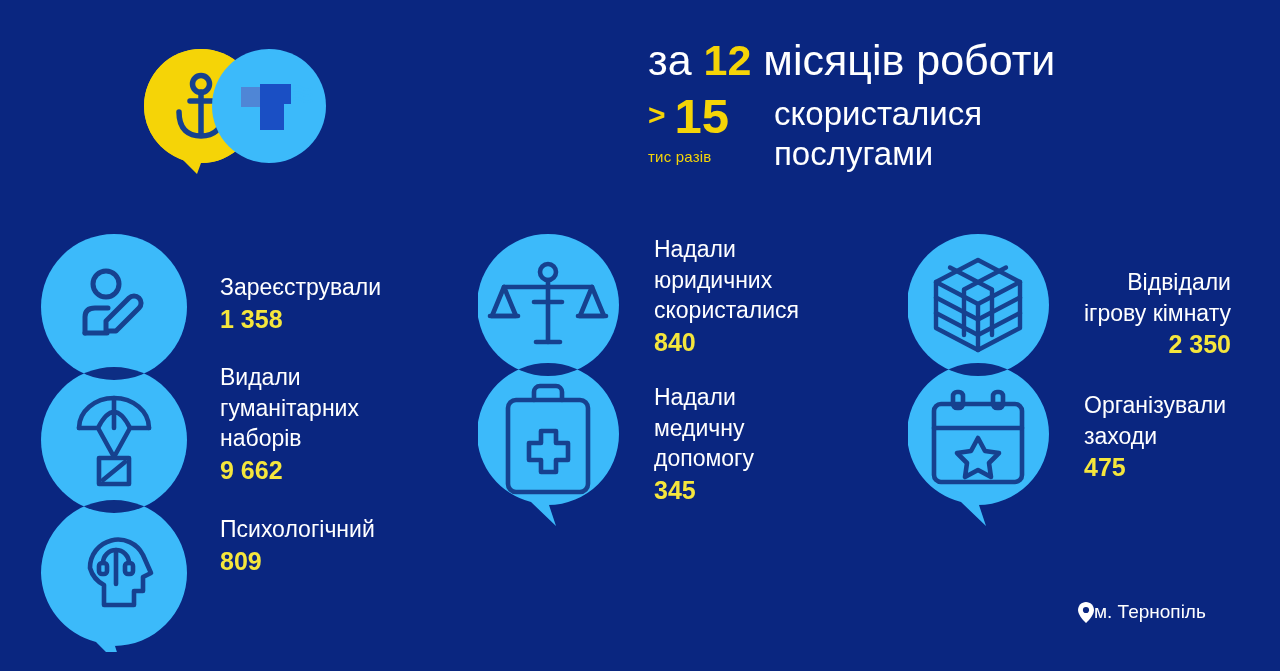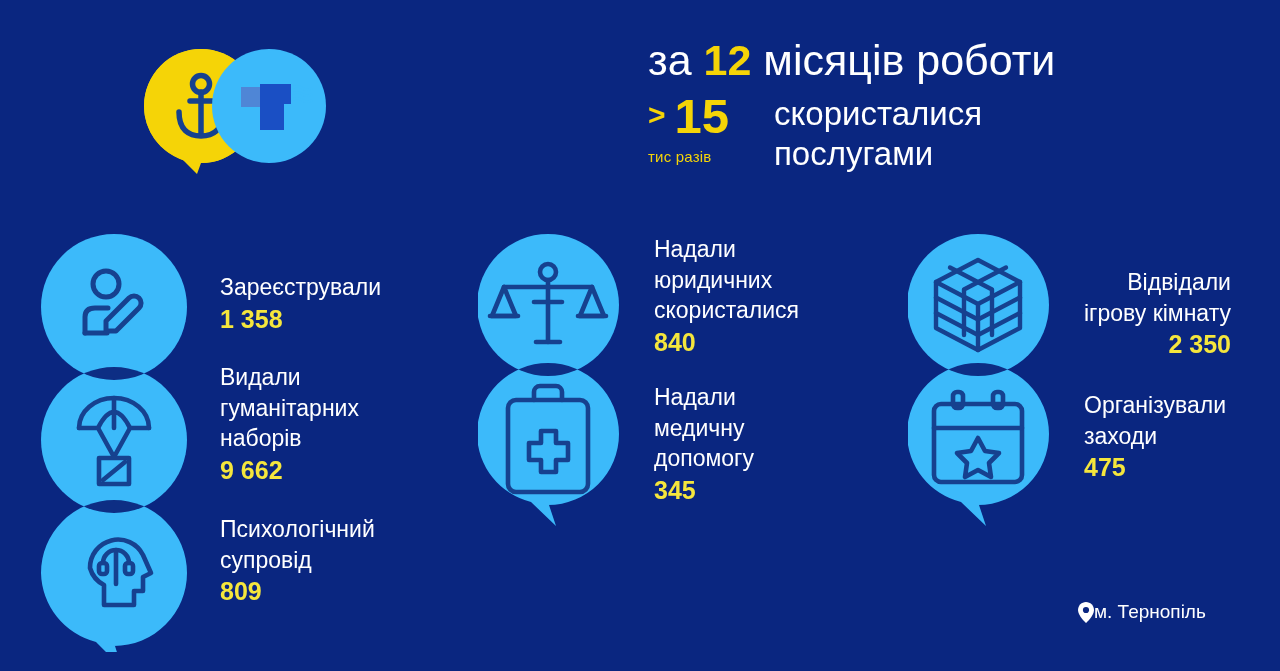--- a/index.html
+++ b/index.html
@@ -239,21 +239,20 @@
         <div class="stat-value">1 358</div>
       </div>
       <div class="stat-item" style="left:182px; top:130px;">
         <div class="stat-label">Видали</div>
         <div class="stat-label">гуманітарних</div>
         <div class="stat-label">наборів</div>
         <div class="stat-value">9 662</div>
       </div>
       <div class="stat-item" style="left:182px; top:282px;">
         <div class="stat-label">Психологічний</div>
-        <div class="stat-label">супровід</div>
         <div class="stat-value">809</div>
       </div>
     </div>
   </div>
 
   <div class="col col-mid">
     <div class="bubbles">
       <svg width="185" height="300" viewBox="0 0 185 300">
         <defs>
           <clipPath id="clipM1">

